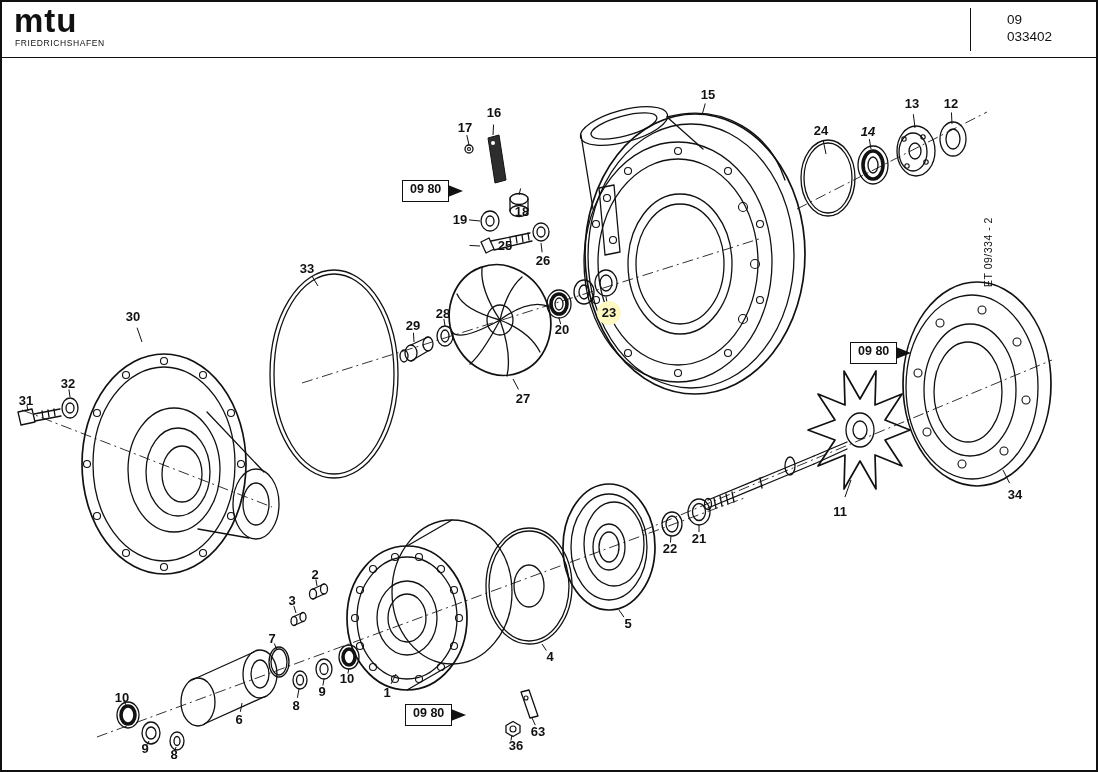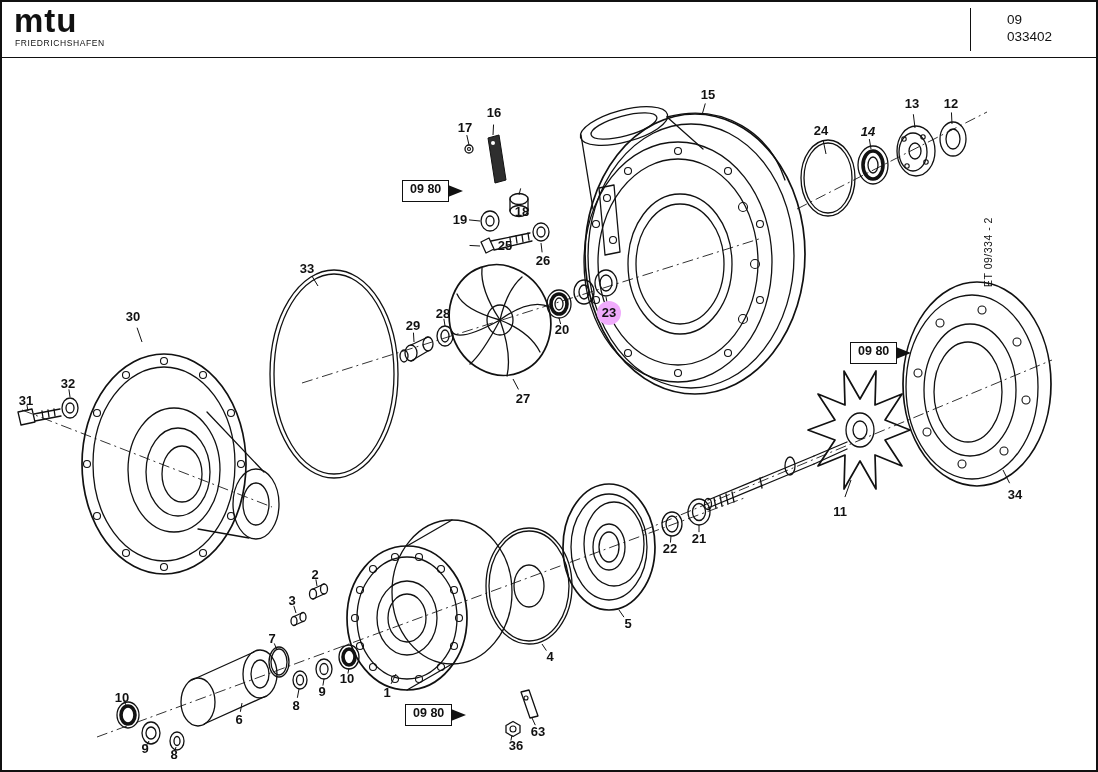--- a/index.html
+++ b/index.html
@@ -325,21 +325,21 @@
       <div class="callout" style="left: 458px; top: 217px;">19</div>
       <div class="callout" style="left: 459px; top: 243px; margin-left: 44px;">25</div>
       <div class="callout" style="left: 541px; top: 258px;">26</div>
       <div class="callout" style="left: 305px; top: 266px;">33</div>
       <div class="callout" style="left: 131px; top: 314px;">30</div>
       <div class="callout" style="left: 66px; top: 381px;">32</div>
       <div class="callout" style="left: 24px; top: 398px;">31</div>
       <div class="callout" style="left: 411px; top: 323px;">29</div>
       <div class="callout" style="left: 441px; top: 311px;">28</div>
       <div class="callout" style="left: 560px; top: 327px;">20</div>
-      <div class="callout hl" style="background: #f0abfc; left: 607px; top: 311px;">23</div>
+      <div class="callout hl" style="background: #fef9c3; left: 607px; top: 311px;">23</div>
       <div class="callout" style="left: 521px; top: 396px;">27</div>
       <div class="callout" style="left: 1013px; top: 492px;">34</div>
       <div class="callout" style="left: 838px; top: 509px;">11</div>
       <div class="callout" style="left: 668px; top: 546px;">22</div>
       <div class="callout" style="left: 697px; top: 536px;">21</div>
       <div class="callout" style="left: 626px; top: 621px;">5</div>
       <div class="callout" style="left: 548px; top: 654px;">4</div>
       <div class="callout" style="left: 313px; top: 572px;">2</div>
       <div class="callout" style="left: 290px; top: 598px;">3</div>
       <div class="callout" style="left: 270px; top: 636px;">7</div>

